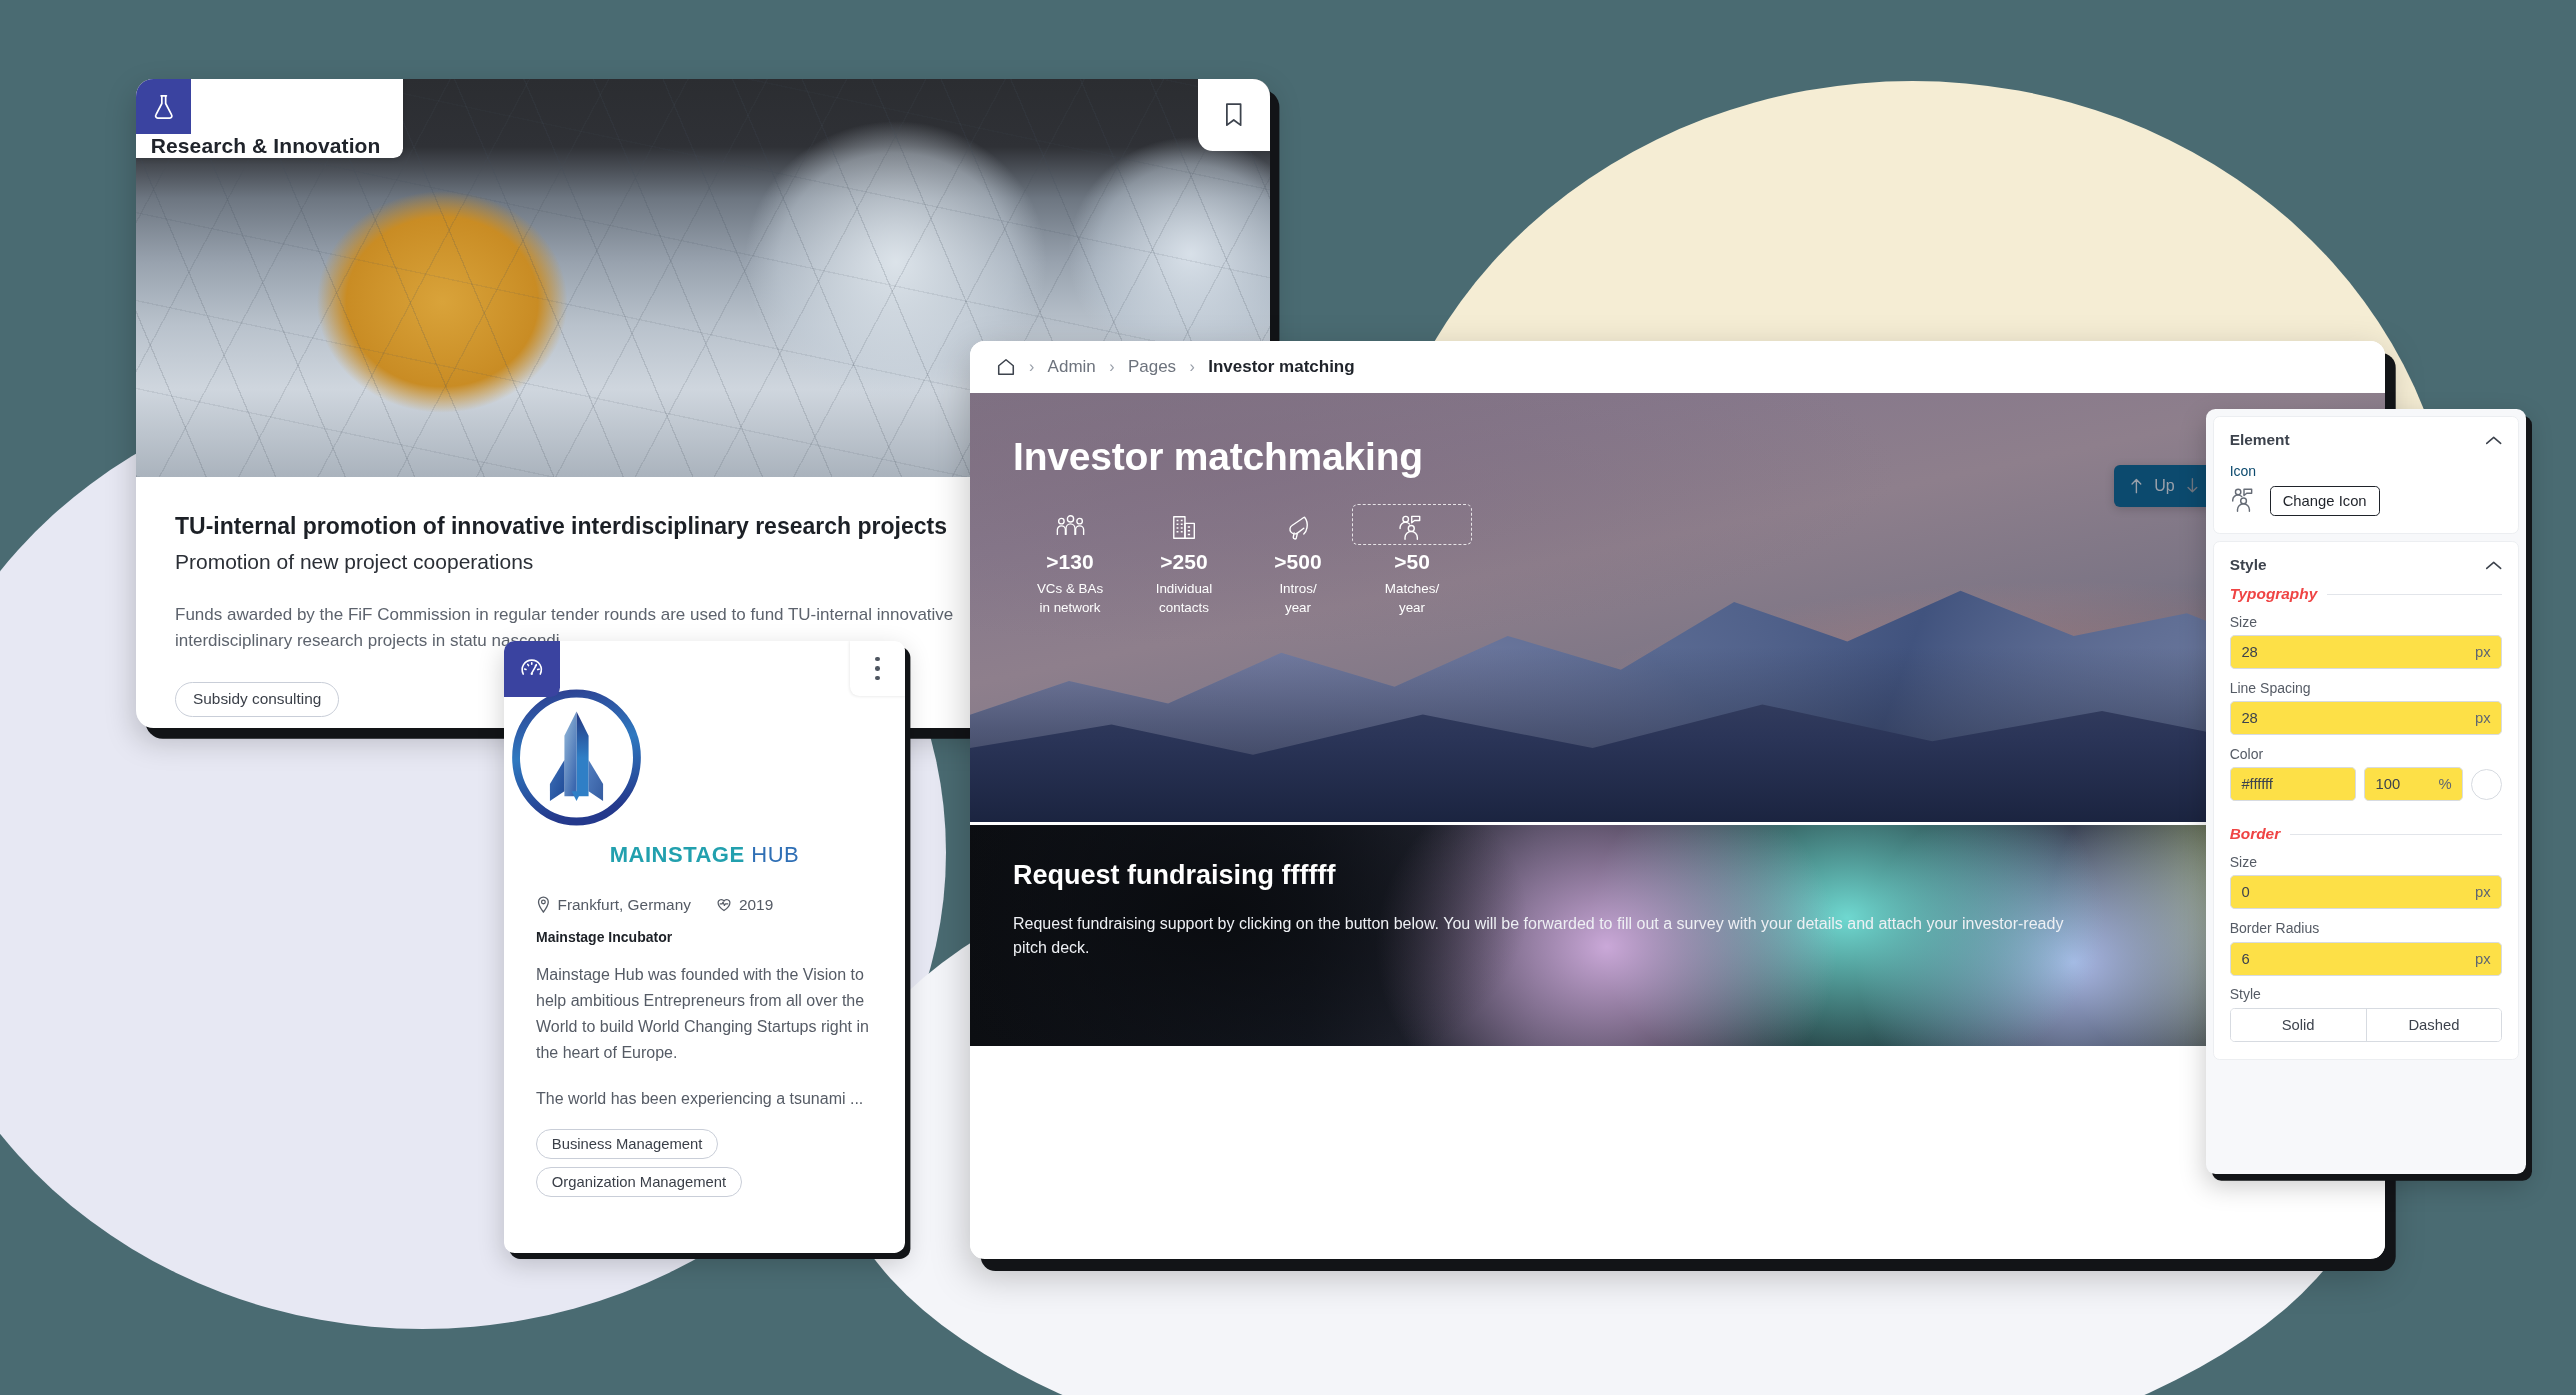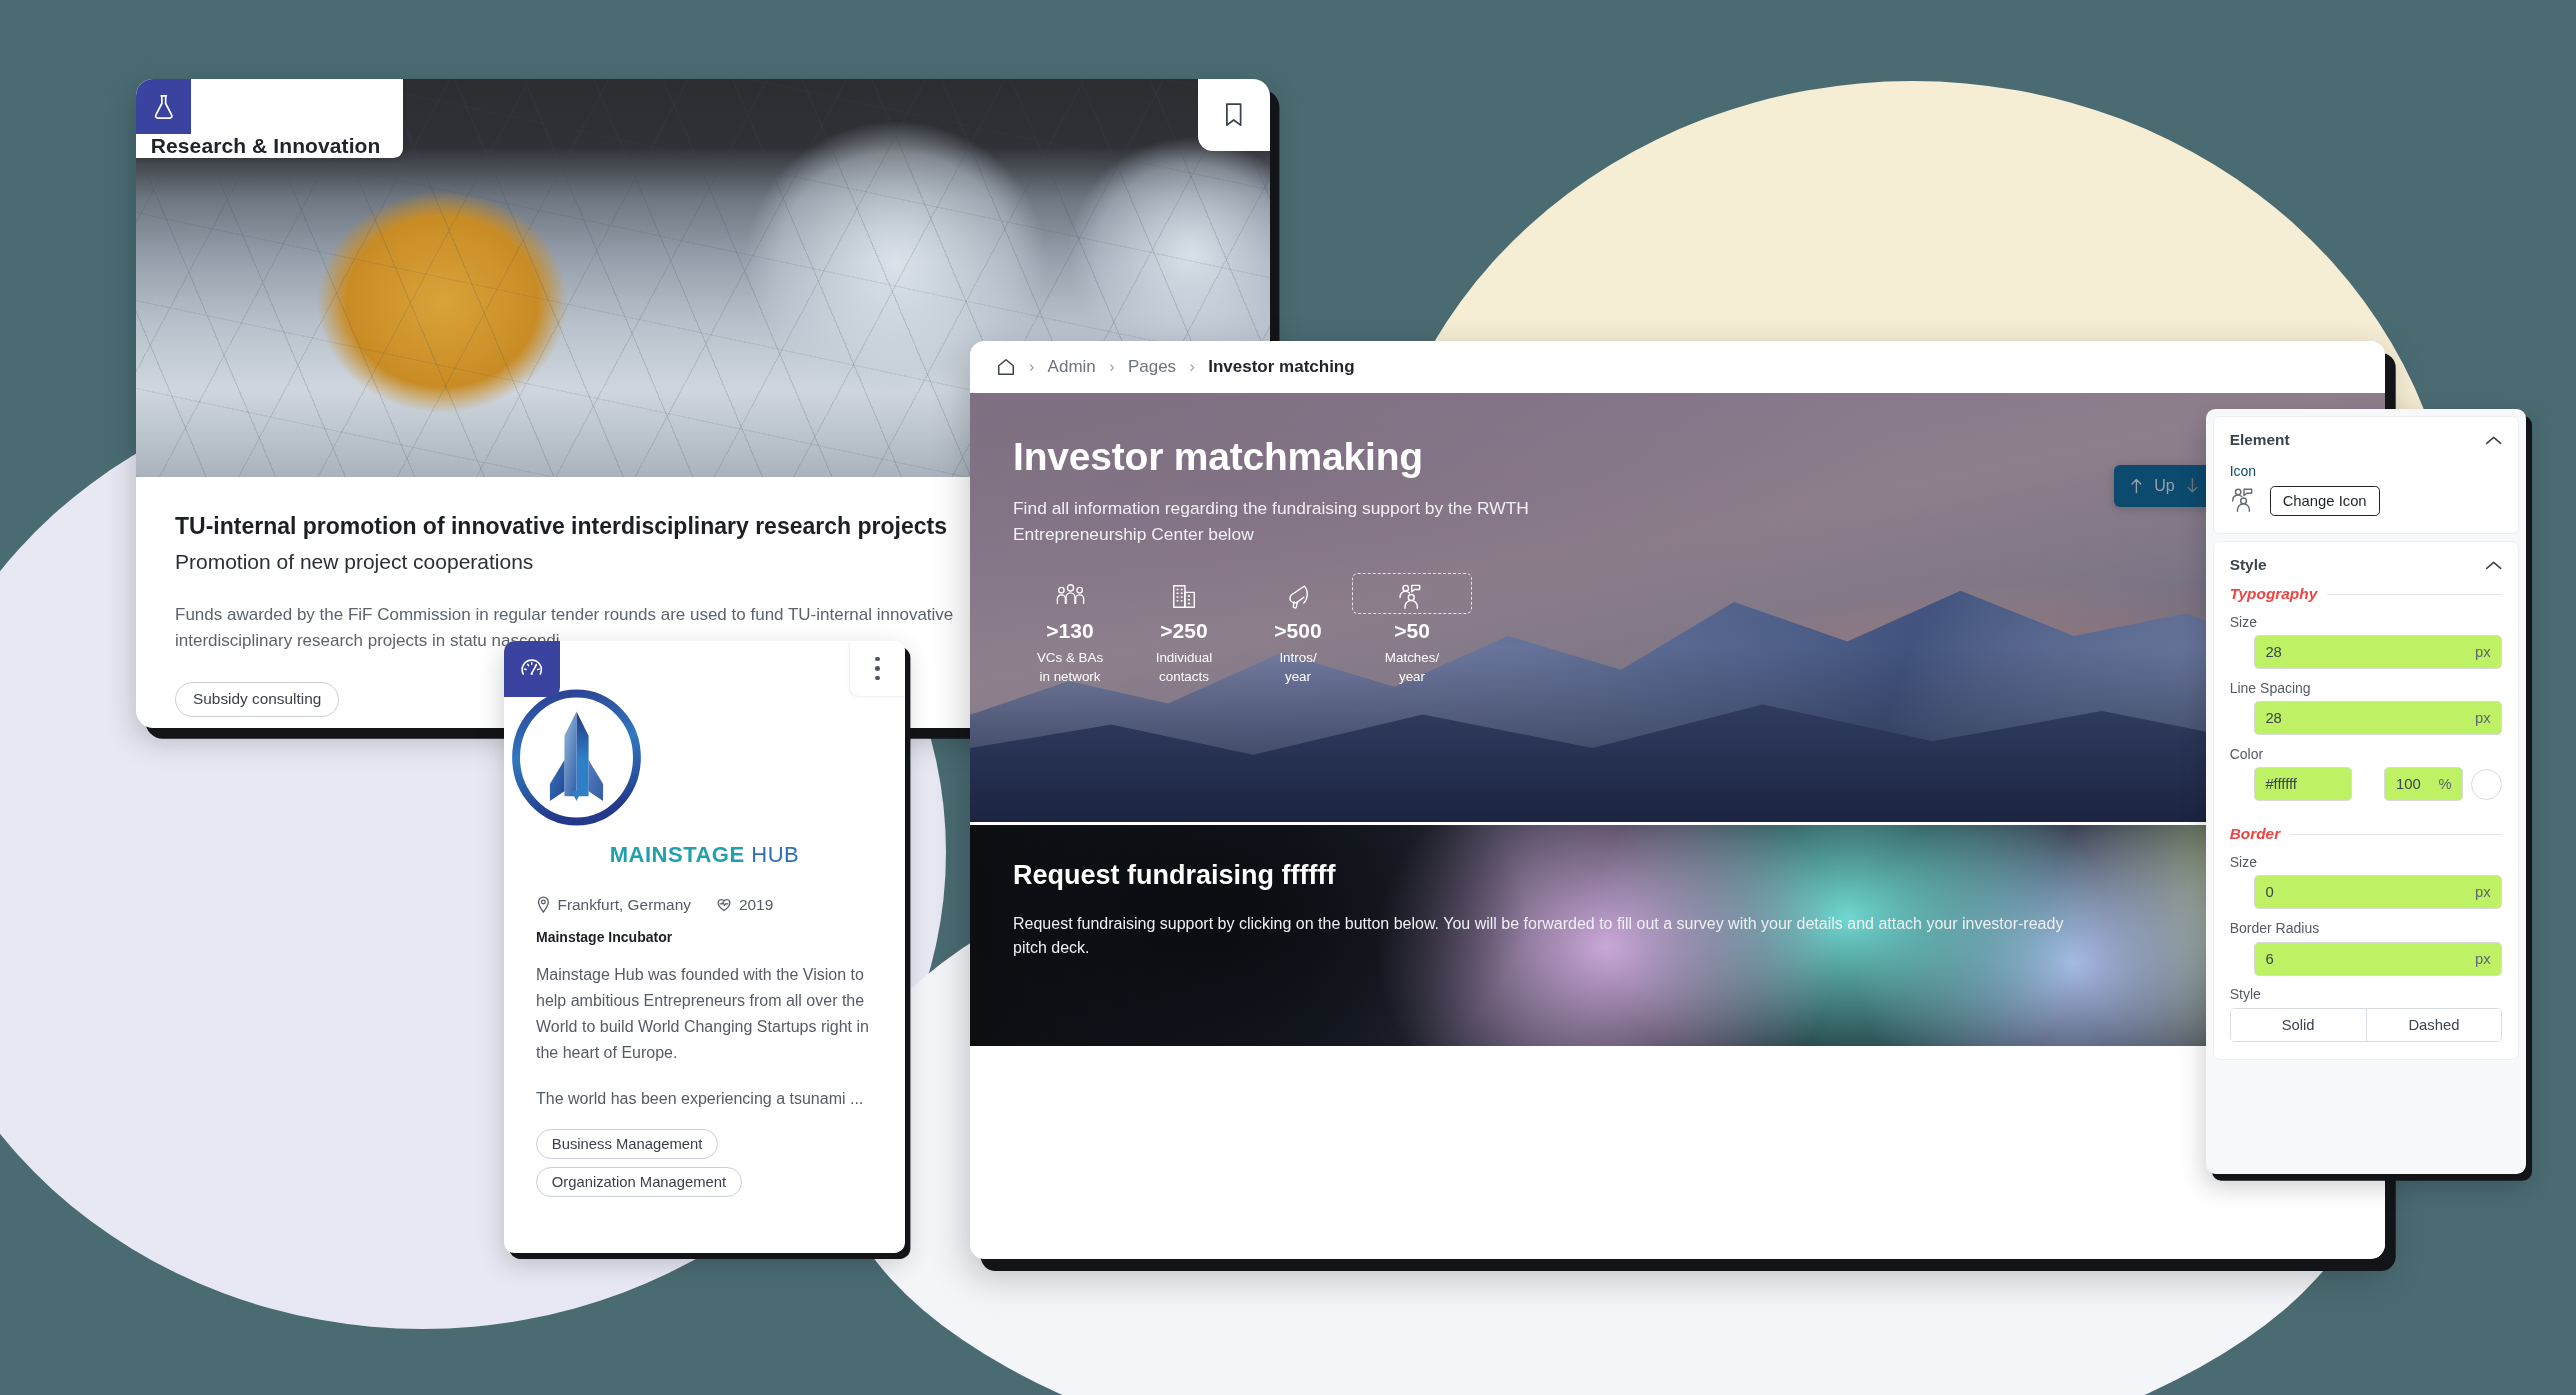--- a/index.html
+++ b/index.html
@@ -227,23 +227,23 @@
   }
   .group-head {
     display: flex; align-items: center; gap: 9.4px;
     padding: 4px 16px 0 16px;
   }
   .group-head .gt { font-size: 15.4px; font-weight: 700; color: #ef4444; white-space: nowrap; font-style: italic; }
   .group-head .gl { flex: 1; height: 0.7px; background: #e2e5ea; }
   .field { padding: 0 16px; }
   .field .lbl { font-size: 14px; color: #555b65; margin: 10.7px 0 5.4px; }
   .input {
-    height: 34px; border: 0.9px solid #d7dbe1; border-radius: 4.7px; background: #bef264;
+    height: 34px; border: 0.9px solid #d7dbe1; border-radius: 4.7px; background: #fde047;
     display: flex; align-items: center; justify-content: space-between;
-    padding: 0 10.7px; font-size: 14.8px; color: #3d434d; margin-left: 24px;
+    padding: 0 10.7px; font-size: 14.8px; color: #3d434d;
   }
   .input .unit { color: #5f6672; }
   .row-2 { display: flex; align-items: center; gap: 8px; }
   .row-2 .input.hex { flex: 1.35; }
   .row-2 .input.pct { flex: 1; }
   .swatch {
     width: 31px; height: 31px; border-radius: 50%;
     border: 0.9px solid #d7dbe1; background: #ffffff; flex: none;
   }
   .seg {
@@ -407,21 +407,20 @@
         </svg>
       </span>
     </div>
 
     <div class="hero-purple">
       <div class="hero-mountains"></div>
       <div class="hero-mountains2"></div>
 
       <div class="hero-content">
         <div class="hero-h1">Investor matchmaking</div>
-        <div class="hero-p">Find all information regarding the fundraising support by the RWTH Entrepreneurship Center below</div>
 
         <div class="stats">
 
           <div class="stat">
             <div class="si">
               <svg width="31" height="28" viewBox="0 0 34 30" fill="none" stroke="#fff" stroke-width="1.5" stroke-linecap="round" stroke-linejoin="round">
                 <circle cx="7" cy="7.5" r="3"></circle>
                   <path d="M2.6 22v-5a4.4 4.4 0 0 1 8.8 0v5"></path>
                 <circle cx="17" cy="5" r="3.4"></circle>
                   <path d="M12.1 22v-6.6a4.9 4.9 0 0 1 9.8 0V22"></path>

